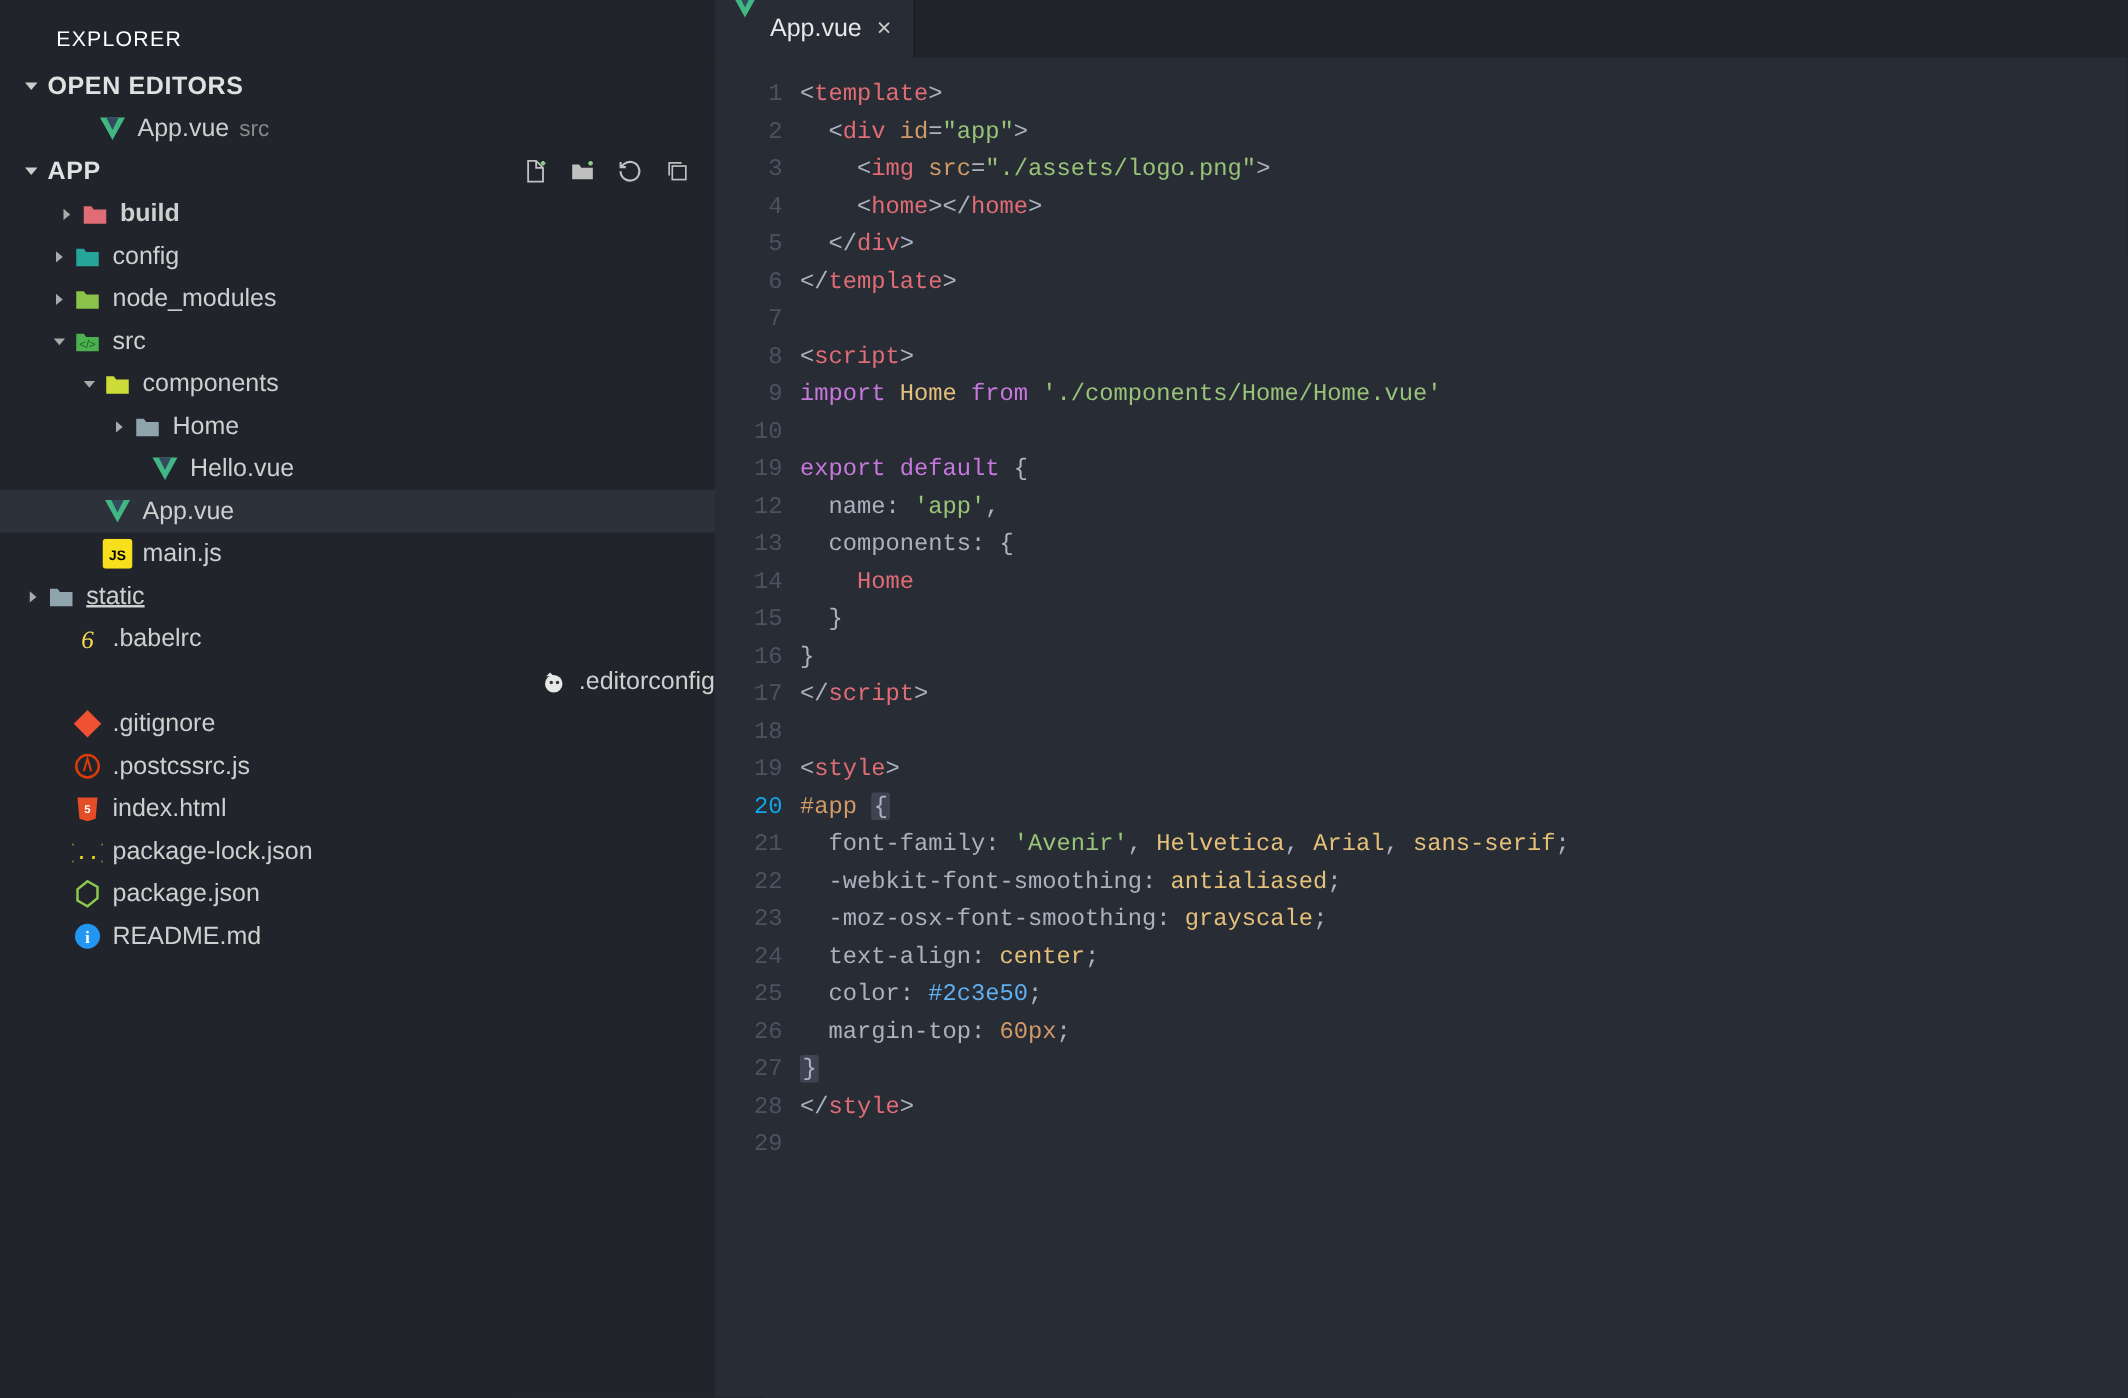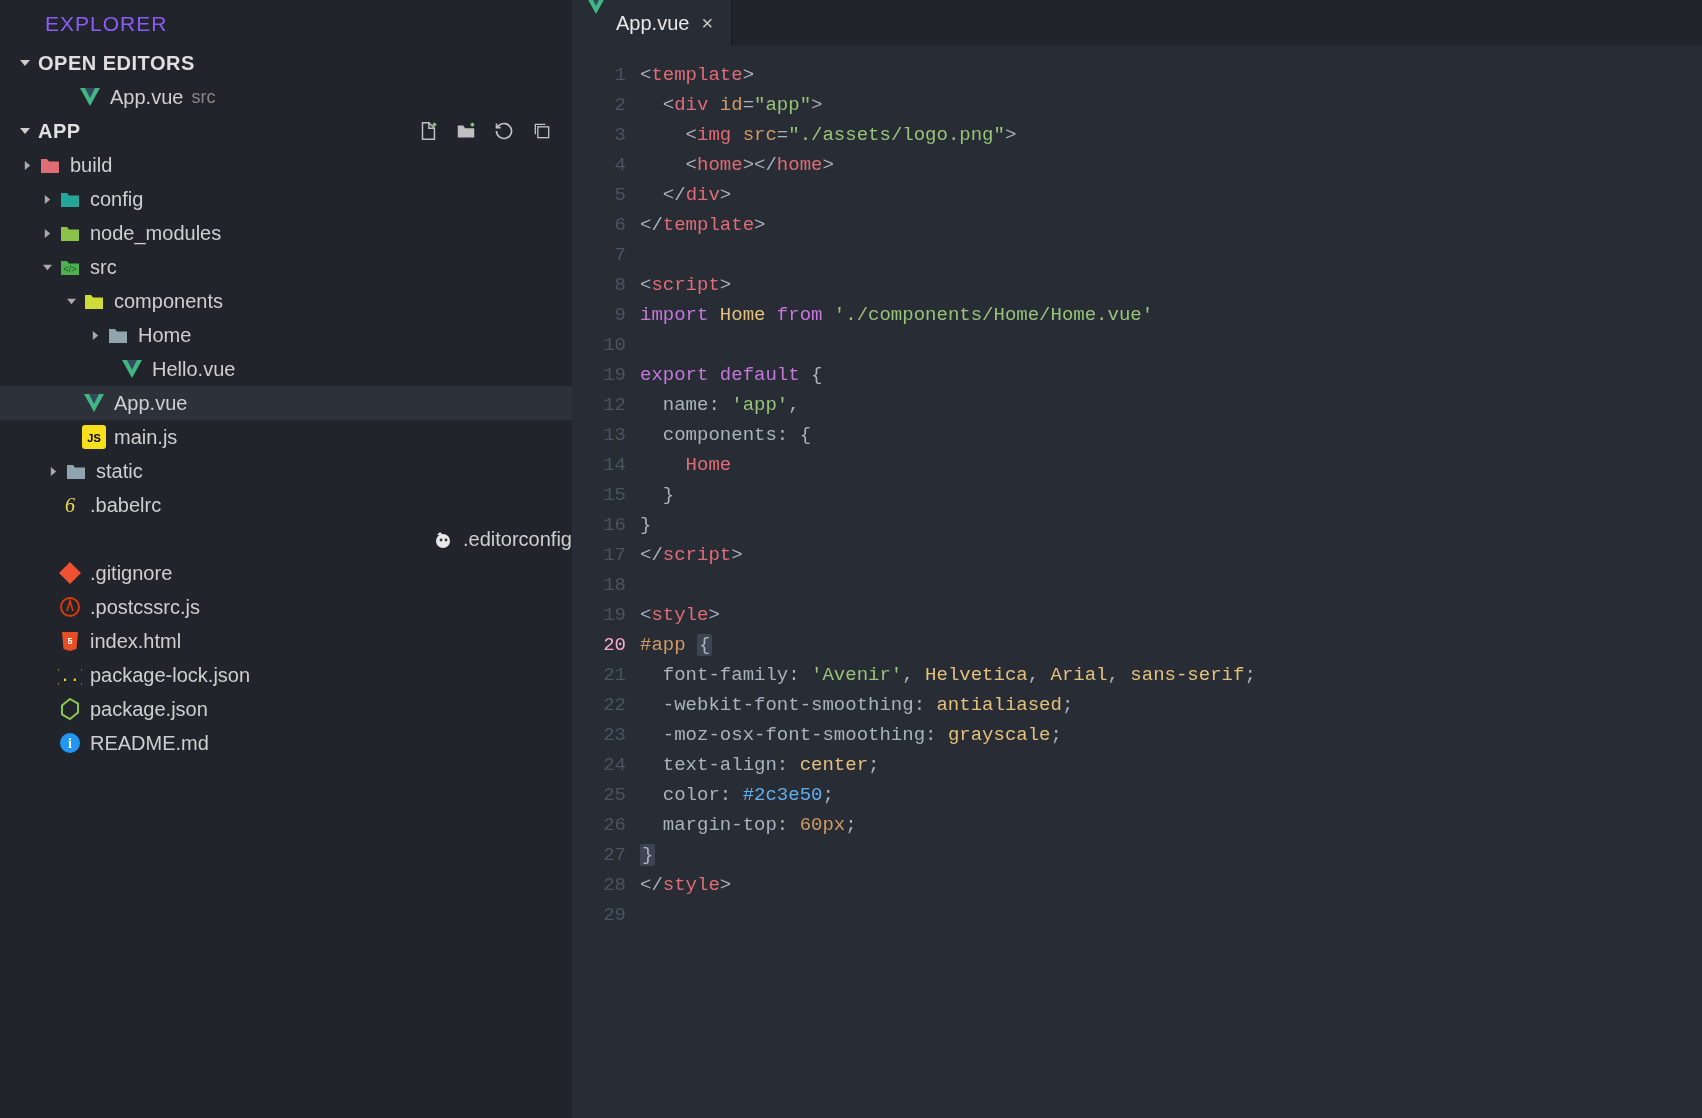--- a/index.html
+++ b/index.html
@@ -12,23 +12,23 @@
     display: flex;
   }
   .sidebar {
     width: 572px;
     background: #21252b;
     display: flex;
     flex-direction: column;
     font-size: 19px;
   }
   .explorer-header {
-    padding: 12px 20px 10px 45px;
-    color: #8b5cf6;
-    font-size: 21px;
+    padding: 22px 20px 10px 45px;
+    color: #ffffff;
+    font-size: 17px;
     letter-spacing: 1px;
   }
   .section-title {
     display: flex;
     align-items: center;
     padding: 4px 12px 4px 18px;
     color: #e0e0e0;
     font-size: 20px;
     font-weight: 700;
     cursor: pointer;
@@ -91,21 +91,21 @@
     overflow: auto;
   }
   .gutter {
     width: 68px;
     text-align: right;
     color: #4b5363;
     padding: 14px 14px 0 0;
     user-select: none;
   }
   .gutter .ln { height: 30px; }
-  .gutter .ln.active { color:#f9a8d4; }
+  .gutter .ln.active { color:#0ea5e9; }
   .code {
     padding: 14px 0 0 0;
     color:#abb2bf;
     white-space: pre;
   }
   .code .line { height:30px; }
   .tok-punc  { color:#abb2bf; }
   .tok-tag   { color:#e06c75; }  
   .tok-attr  { color:#d19a66; }  
   .tok-str   { color:#98c379; }  
@@ -171,21 +171,21 @@
       </span>
       <span class="action-icon">
         <svg width="20" height="20" viewBox="0 0 24 24" fill="none" stroke="#c0c0c0" stroke-width="1.6">
             <rect x="7" y="7" width="13" height="13"></rect>
             <path d="M4 16V4h12"></path>
           </svg>
       </span>
     </span>
   </div>
   <div class="tree" id="file-tree">
-      <div class="tree-row" style="padding-left: 20px;">
+      <div class="tree-row" style="padding-left: 46px; font-weight: bold;">
         <span class="chev">
           <svg width="9" height="9" viewBox="0 0 10 10">
             <path d="M2 0 L8 5 L2 10 Z" fill="#aaa"></path>
           </svg>
         </span>
         <span class="icon">
           <svg viewBox="0 0 24 24">
             <path fill="#e06c75" d="M3 6h6l2 2.5h10V20H3z"></path>
           </svg>
         </span>
@@ -280,21 +280,21 @@
           <svg width="9" height="9"></svg>
         </span>
         <span class="icon">
           <svg viewBox="0 0 24 24">
             <rect width="24" height="24" rx="3" fill="#f7df1e"></rect>
             <text x="12" y="17" font-size="11" font-weight="700" fill="#000" text-anchor="middle" font-family="sans-serif">JS</text>
           </svg>
         </span>
         <span class="label">main.js</span>
       </div>
-      <div class="tree-row" style="padding-left: 46px;">
+      <div class="tree-row" style="padding-left: 19px; text-decoration: underline;">
         <span class="chev">
           <svg width="9" height="9" viewBox="0 0 10 10">
             <path d="M2 0 L8 5 L2 10 Z" fill="#aaa"></path>
           </svg>
         </span>
         <span class="icon">
           <svg viewBox="0 0 24 24">
             <path fill="#90a4ae" d="M3 6h6l2 2.5h10V20H3z"></path>
           </svg>
         </span>

